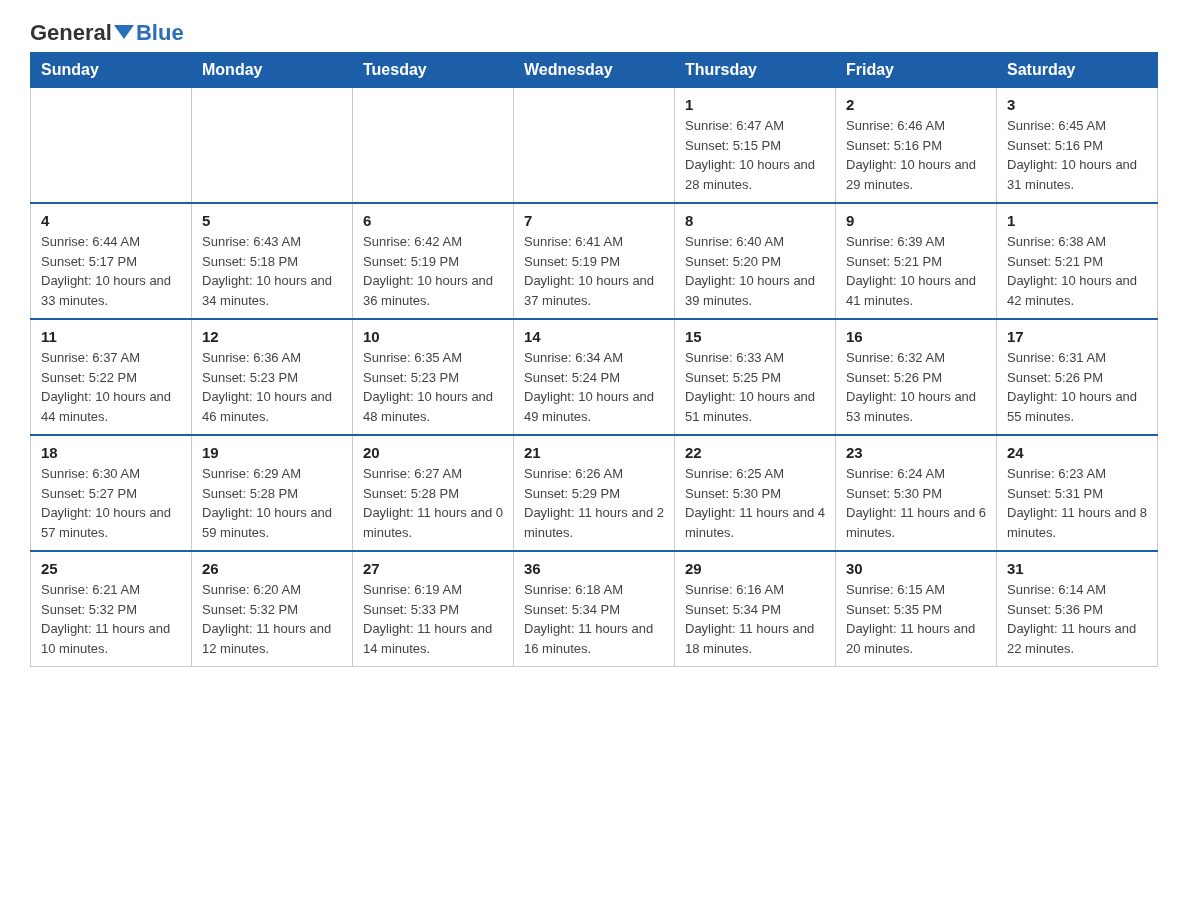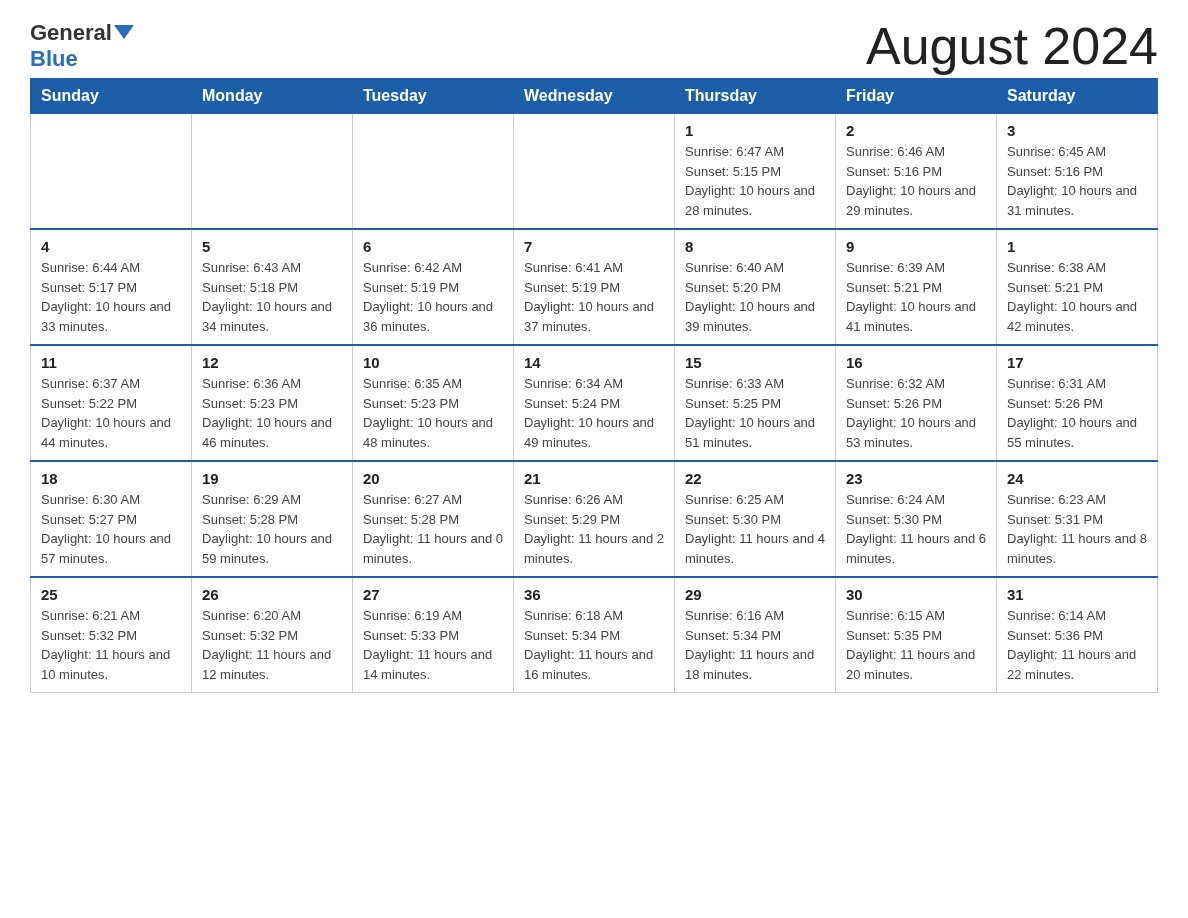--- a/index.html
+++ b/index.html
@@ -11,22 +11,21 @@
       min-height: 918px;
     }
     .header-top {
       display: flex;
       align-items: flex-start;
       justify-content: space-between;
       margin-bottom: 6px;
     }
     .logo {
       display: flex;
-      flex-direction: column;
-      align-items: flex-start;
+      align-items: center;
     }
     .logo-text {
       font-size: 22px;
       font-weight: bold;
       color: #333;
       display: flex;
       align-items: center;
       gap: 0;
     }
     .logo-general {
@@ -112,21 +111,20 @@
 
 <div class="header-top">
   <div class="logo">
     <div class="logo-text">
       <span class="logo-general">General</span>
       <span class="logo-triangle"></span>
     </div>
     <span class="logo-blue">Blue</span>
   </div>
   <div style="text-align:right;">
-    <div class="month-title">August 2024</div>
   </div>
 </div>
 
 <table>
   <thead>
     <tr>
     <th>Sunday</th>
         <th>Monday</th>
         <th>Tuesday</th>
         <th>Wednesday</th>

